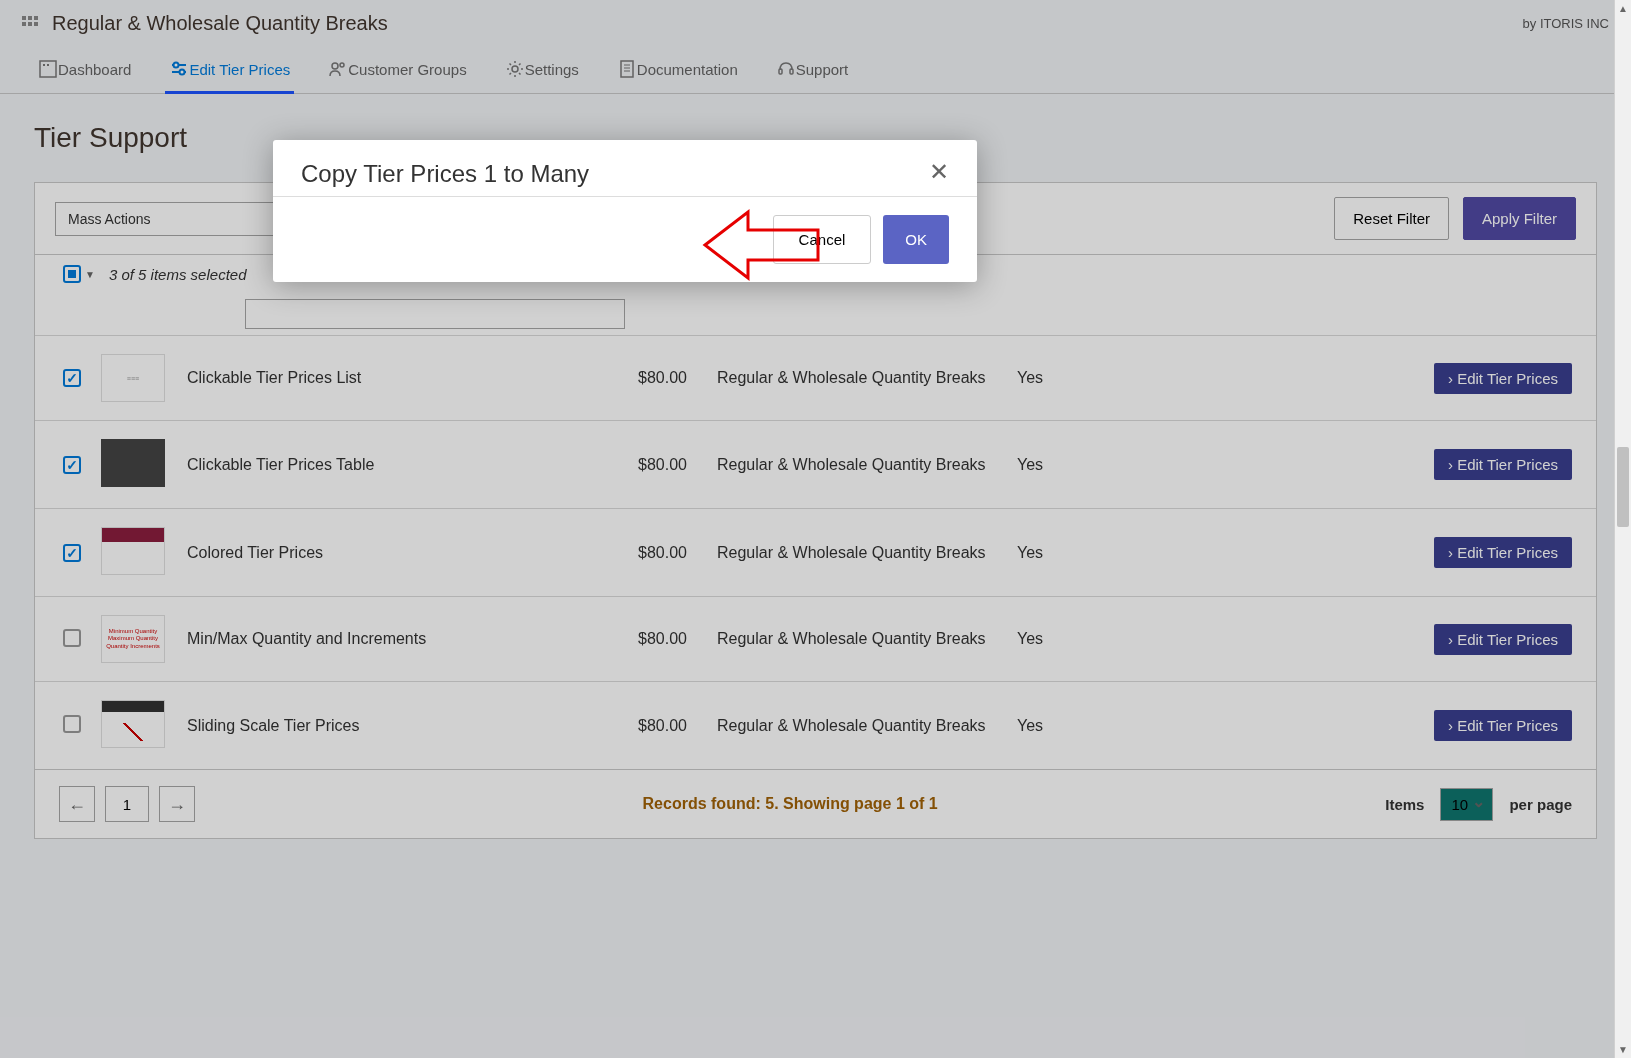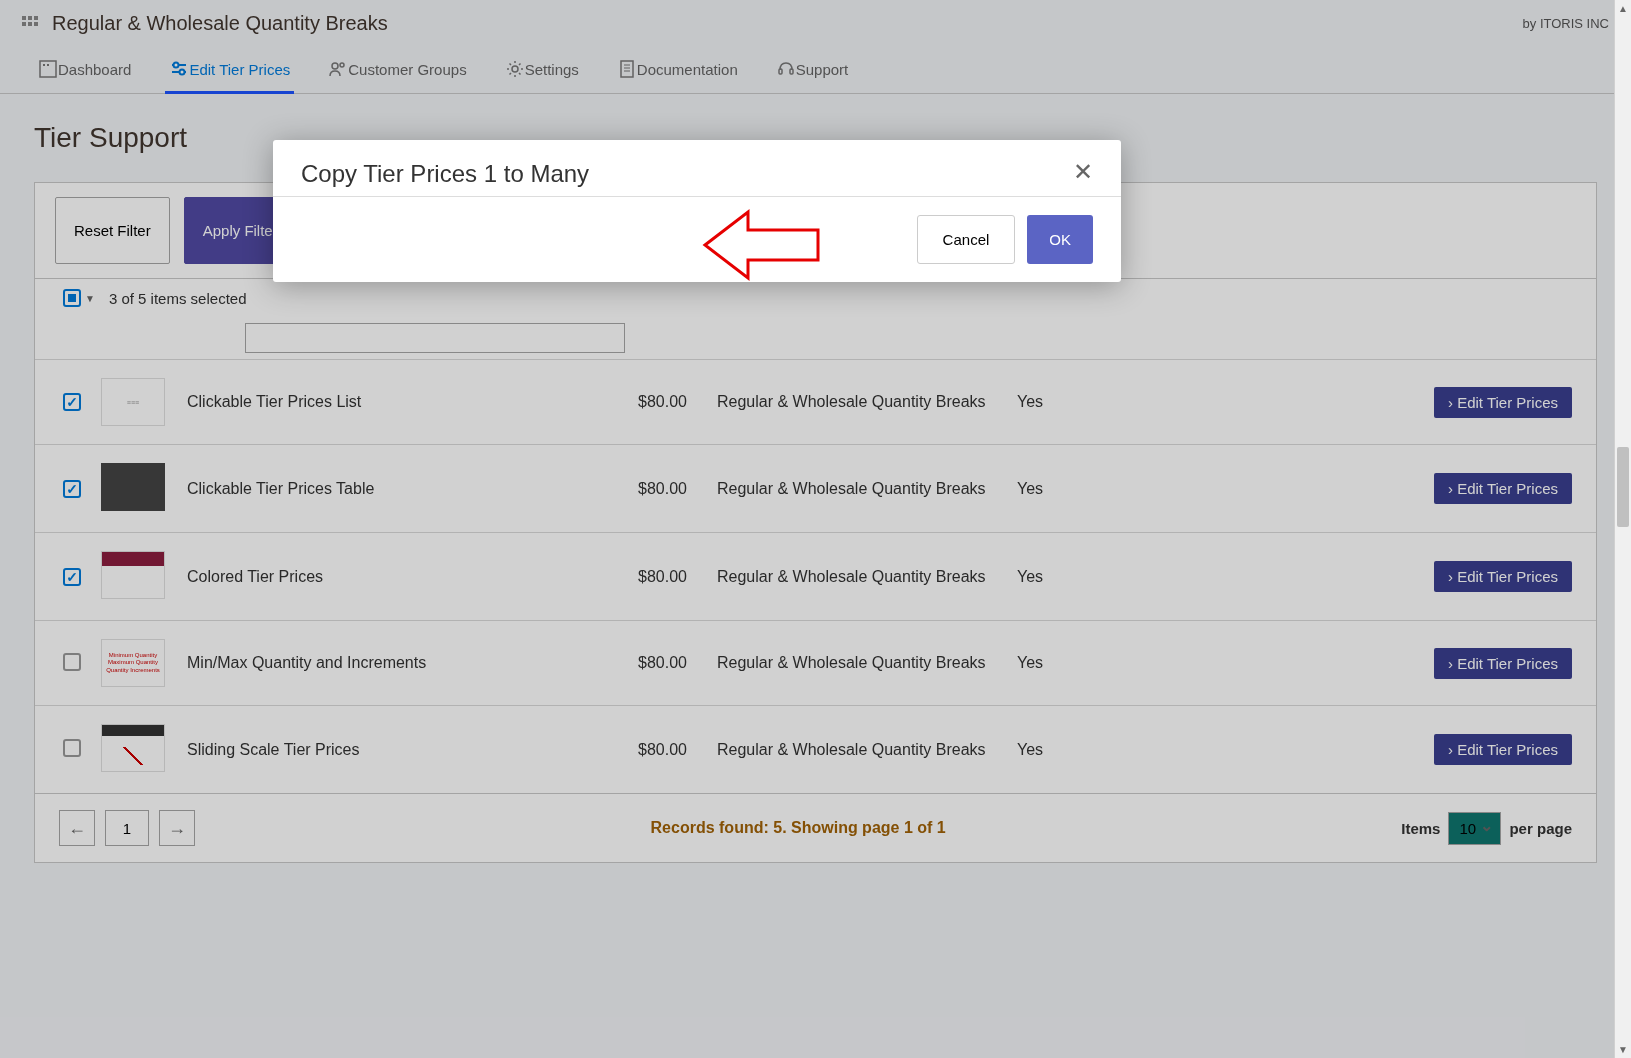--- a/index.html
+++ b/index.html
@@ -107,21 +107,21 @@
   font-size: 14px;
   min-width: 220px;
   display: inline-block;
   position: relative;
 }
 .filter-buttons {
   display: flex;
   gap: 14px;
 }
 .btn {
-  padding: 24px 18px;
+  padding: 12px 18px;
   border: 1px solid #a6a6a6;
   background: #fff;
   font-size: 15px;
   cursor: pointer;
   border-radius: 2px;
 }
 .btn-primary {
   background: #514aa4;
   border-color: #514aa4;
   color: #fff;
@@ -150,20 +150,21 @@
   width: 8px; height: 8px;
   background: #007bdb;
 }
 .caret {
   font-size: 10px;
   color: #666;
 }
 .sel-text {
   font-size: 15px;
   color: #333;
+  font-style: italic;
 }
 .search-row {
   display: flex;
   padding: 6px 28px 6px 210px;
 }
 .search-input {
   border: 1px solid #a6a6a6;
   padding: 6px 8px;
   width: 380px;
   font-size: 14px;
@@ -263,21 +264,21 @@
   font-size: 15px;
 }
 .records-text {
   font-size: 16px;
   font-weight: 700;
   color: #a16207;
 }
 .items-per {
   display: flex;
   align-items: center;
-  gap: 8px;
+  gap: 16px;
   font-size: 15px;
   font-weight: 600;
 }
 .items-select {
   border: 1px solid #a6a6a6;
   padding: 7px 24px 7px 10px;
   font-size: 15px;
   background: #0f766e;
   appearance: none;
   position: relative;
@@ -290,21 +291,21 @@
   font-size: 16px;
   color: #666;
   pointer-events: none;
 }
 
 
 .modal {
   position: absolute;
   top: 140px;
   left: 273px;
-  width: 848px;
+  width: 704px;
   background: #fff;
   border-radius: 3px;
   box-shadow: 0 4px 30px rgba(0,0,0,0.3);
   z-index: 20;
   pointer-events: auto;
 }
 .modal-header {
   padding: 20px 28px 8px 28px;
   display: flex;
   justify-content: space-between;
@@ -500,20 +501,23 @@
         <span>Support</span>
       </div>
     </div>
 
     <div class="page-body">
       <h1 class="page-title">Tier Support</h1>
 
       <div class="panel">
 
         <div class="filter-bar">
+          <div class="mass-actions">
+            <span>Mass Actions</span>
+          </div>
           <div class="filter-buttons">
             <button class="btn">Reset Filter</button>
             <button class="btn btn-primary">Apply Filter</button>
           </div>
         </div>
 
         <div class="selected-row">
           <div class="sel-dropdown">
             <span class="sel-box">
                 <span class="sel-box-inner"></span>

